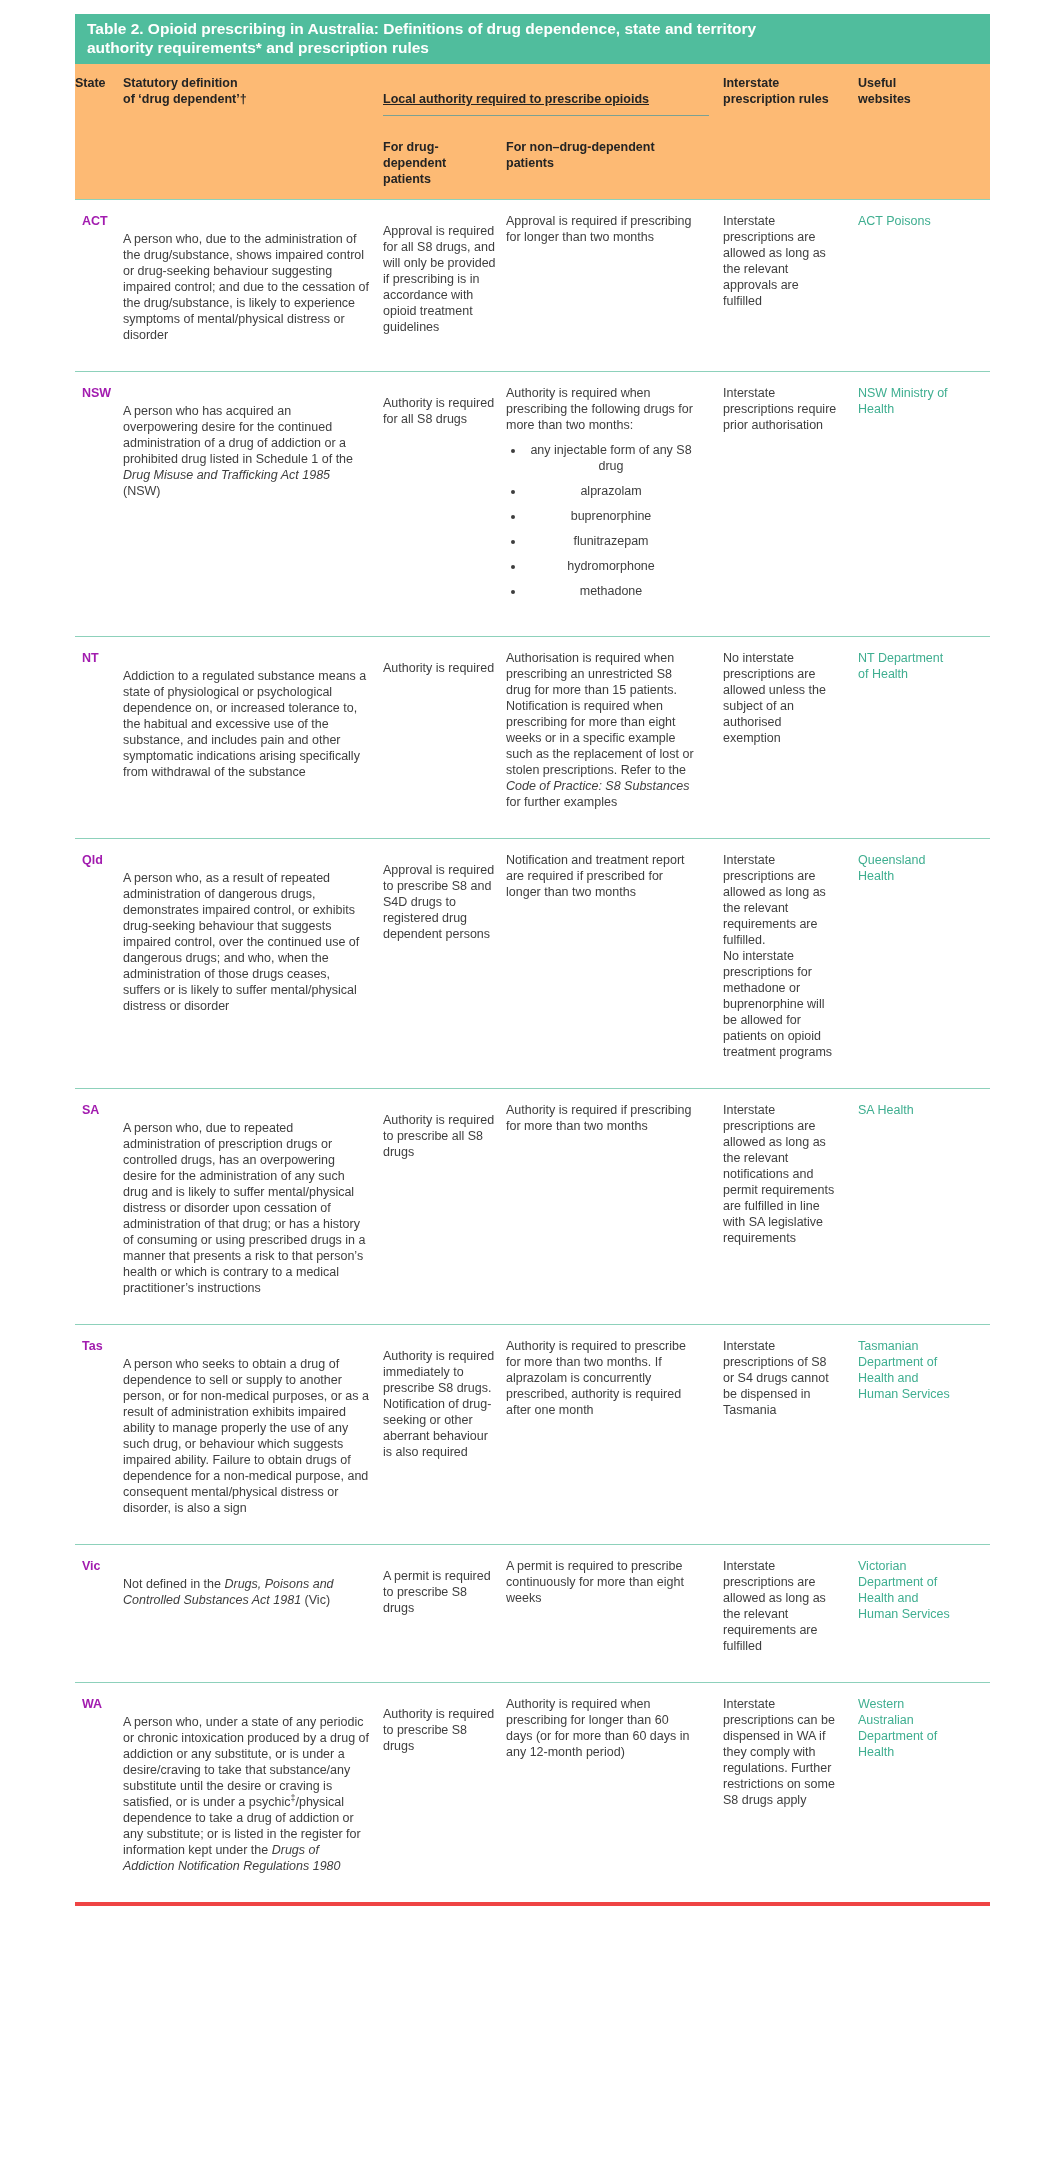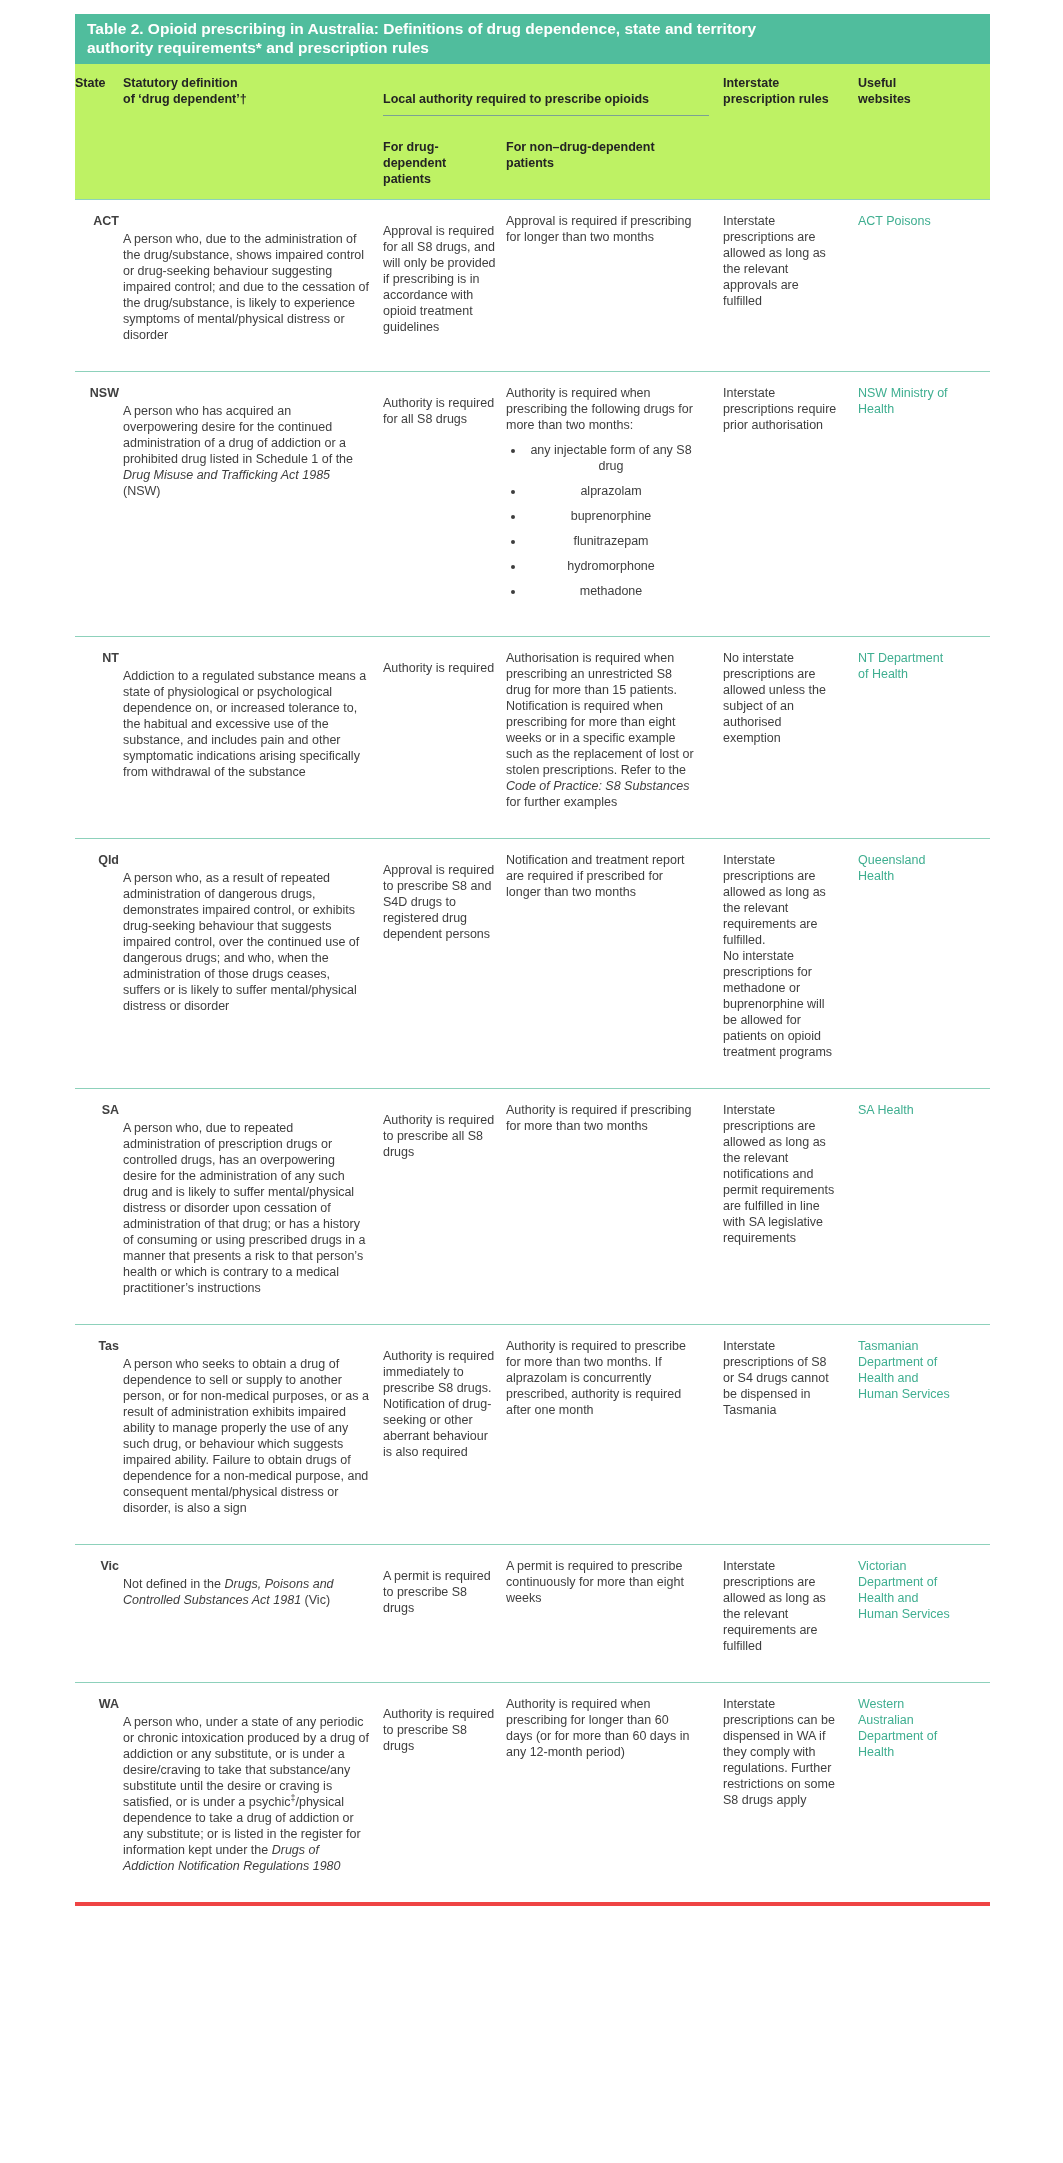--- a/index.html
+++ b/index.html
@@ -9,29 +9,29 @@
   table{width:915px;border-collapse:collapse;table-layout:fixed;
         border-bottom:4px solid #ef4444;}
   col.c-state{width:48px;} col.c-def{width:260px;} col.c-dd{width:123px;}
   col.c-ndd{width:217px;} col.c-inter{width:135px;} col.c-web{width:132px;}
 
   .title-cell{background:#50bd9d;color:#ffffff;font-weight:bold;font-size:15.5px;
               line-height:19px;padding:5px 14px 7px 12px;text-align:left;
               white-space:pre-line;}
   thead th{text-align:left;vertical-align:top;font-weight:bold;font-size:12.5px;
            line-height:16px;color:#242424;white-space:pre-line;}
-  tr.h1 th, tr.h2 th{background:#bef264;}
+  tr.h1 th, tr.h2 th{background:#fdba74;}
   tr.h1 th{padding:11px 10px 0 0;}
   th.state-h{padding-left:7px;}
-  .loc-inner{padding-bottom:8px;border-bottom:1px solid #7ba193;margin-right:4px;}
+  .loc-inner{padding-bottom:8px;border-bottom:1px solid #7ba193;margin-right:4px;text-decoration:underline;}
   tr.h2 th{padding:7px 10px 12px 0;}
 
   tbody td{vertical-align:top;border-top:1px solid #8dd1bb;font-size:12.5px;
            line-height:16px;color:#3e3e3e;}
-  td.state{font-weight:bold;color:#404040;padding:13px 4px 24px 7px;text-align:right;}
+  td.state{font-weight:bold;color:#a21caf;padding:13px 4px 24px 7px;}
   td.def{padding:31px 14px 28px 0;}
   td.dd{padding:23px 10px 28px 0;margin-top:34px;}
   td.ndd{padding:13px 26px 28px 0;}
   td.inter{padding:13px 18px 28px 0;white-space:pre-line;}
   td.web{padding:13px 40px 28px 0;}
   .link{color:#3fae90;cursor:pointer;}
   em{font-style:italic;}
   sup{font-size:9px;line-height:0;}
   td.ndd ul{margin:9px 0 0;padding:0 0 0 19px;list-style:disc;text-align:center;}
   td.ndd li{margin:0 0 9px;}

